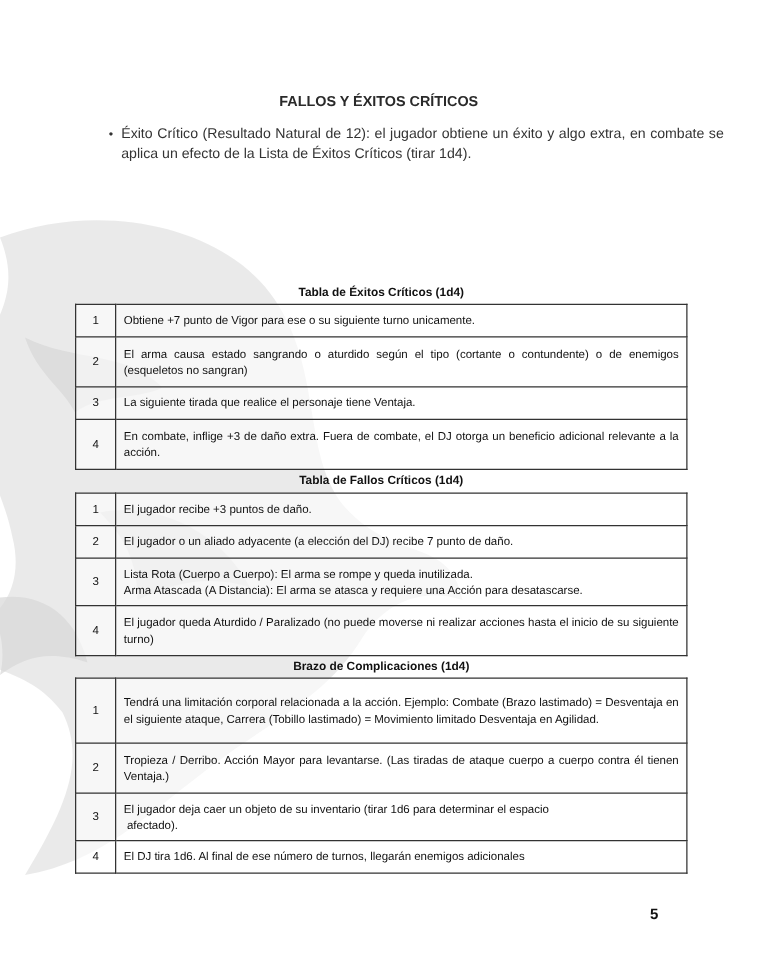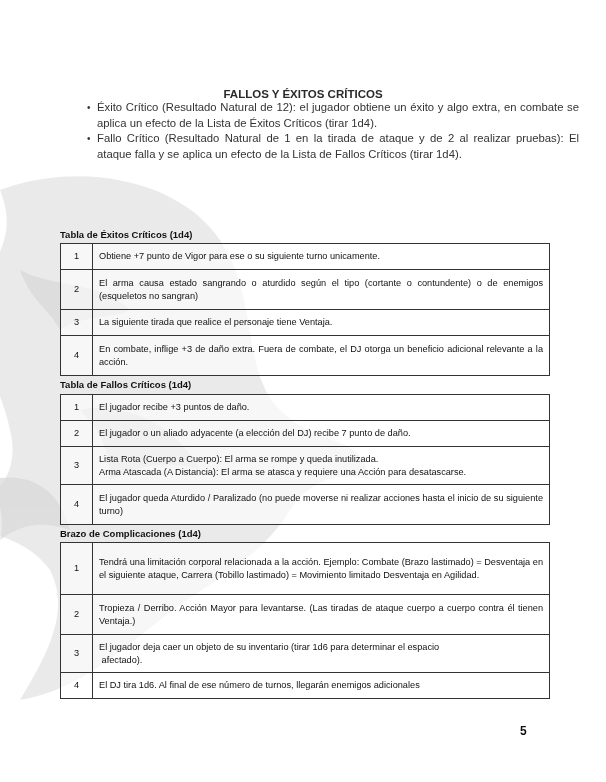--- a/index.html
+++ b/index.html
@@ -7,34 +7,34 @@
     width: 606px; height: 782px; position: relative; overflow: hidden;
     background: #ffffff;
     font-family: "Liberation Sans", "DejaVu Sans", sans-serif;
     color: #222;
   }
   .bg-art {
     position: absolute; left: -40px; top: 150px; width: 420px; height: 560px;
     pointer-events: none;
   }
   .page-title {
-    position: absolute; left: 0; width: 606px; top: 88px;
+    position: absolute; left: 0; width: 606px; top: 76px;
     text-align: center; font-weight: bold; font-size: 11.5px; color: #2a2a2a;
   }
   ul.bullets {
     position: absolute; left: 87px; top: 100px; width: 482px;
     margin: 0; padding: 0 0 0 10px; list-style: none;
     font-size: 11.3px; line-height: 15.5px; color: #333; text-align: justify;
   }
   ul.bullets li { position: relative; padding-left: 0; }
   ul.bullets li::before {
     content: "•"; position: absolute; left: -10px; top: 0; font-size: 10px;
   }
   .tbl-caption {
-    position: absolute; left: 60px; width: 490px; text-align: left;
+    position: absolute; left: 60px; width: 490px; text-align: center;
     font-weight: bold; font-size: 9.5px; color: #111;
   }
   table.crit {
     position: absolute; left: 60px; width: 490px;
     border-collapse: collapse; font-size: 9.2px; color: #111;
     background: rgba(255,255,255,0.6);
   }
   table.crit td {
     border: 1px solid #333; padding: 2px 6px; vertical-align: middle;
     line-height: 12.5px;
@@ -56,21 +56,20 @@
     <path d="M60 120 C100 140 140 130 170 160 C150 170 120 165 100 180 C90 160 70 150 60 120 Z"></path>
     <path d="M120 260 C170 250 220 280 240 320 C210 310 180 315 150 330 C150 300 140 280 120 260 Z"></path>
     <path d="M30 330 C70 320 100 340 110 380 C80 370 60 375 40 390 C45 370 40 350 30 330 Z"></path>
   </g>
 </svg>
 
 <div class="page-title">FALLOS Y ÉXITOS CRÍTICOS</div>
 
 <ul class="bullets">
   <li>Éxito Crítico (Resultado Natural de 12): el jugador obtiene un éxito y algo extra, en combate se aplica un efecto de la Lista de Éxitos Críticos (tirar 1d4).</li>
-  <li>Fallo Crítico (Resultado Natural de 1 en la tirada de ataque y de 2 al realizar pruebas): El ataque falla y se aplica un efecto de la Lista de Fallos Críticos (tirar 1d4).</li>
 </ul>
 
 <div class="tbl-caption" style="top:229px;">Tabla de Éxitos Críticos (1d4)</div>
 <table class="crit" style="top:243px;">
   <tbody>
       <tr style="height:26px;">
     <td class="num">1</td>
     <td class="txt">Obtiene +7 punto de Vigor para ese o su siguiente turno unicamente.</td>
   </tr>
   <tr style="height:40px;">

